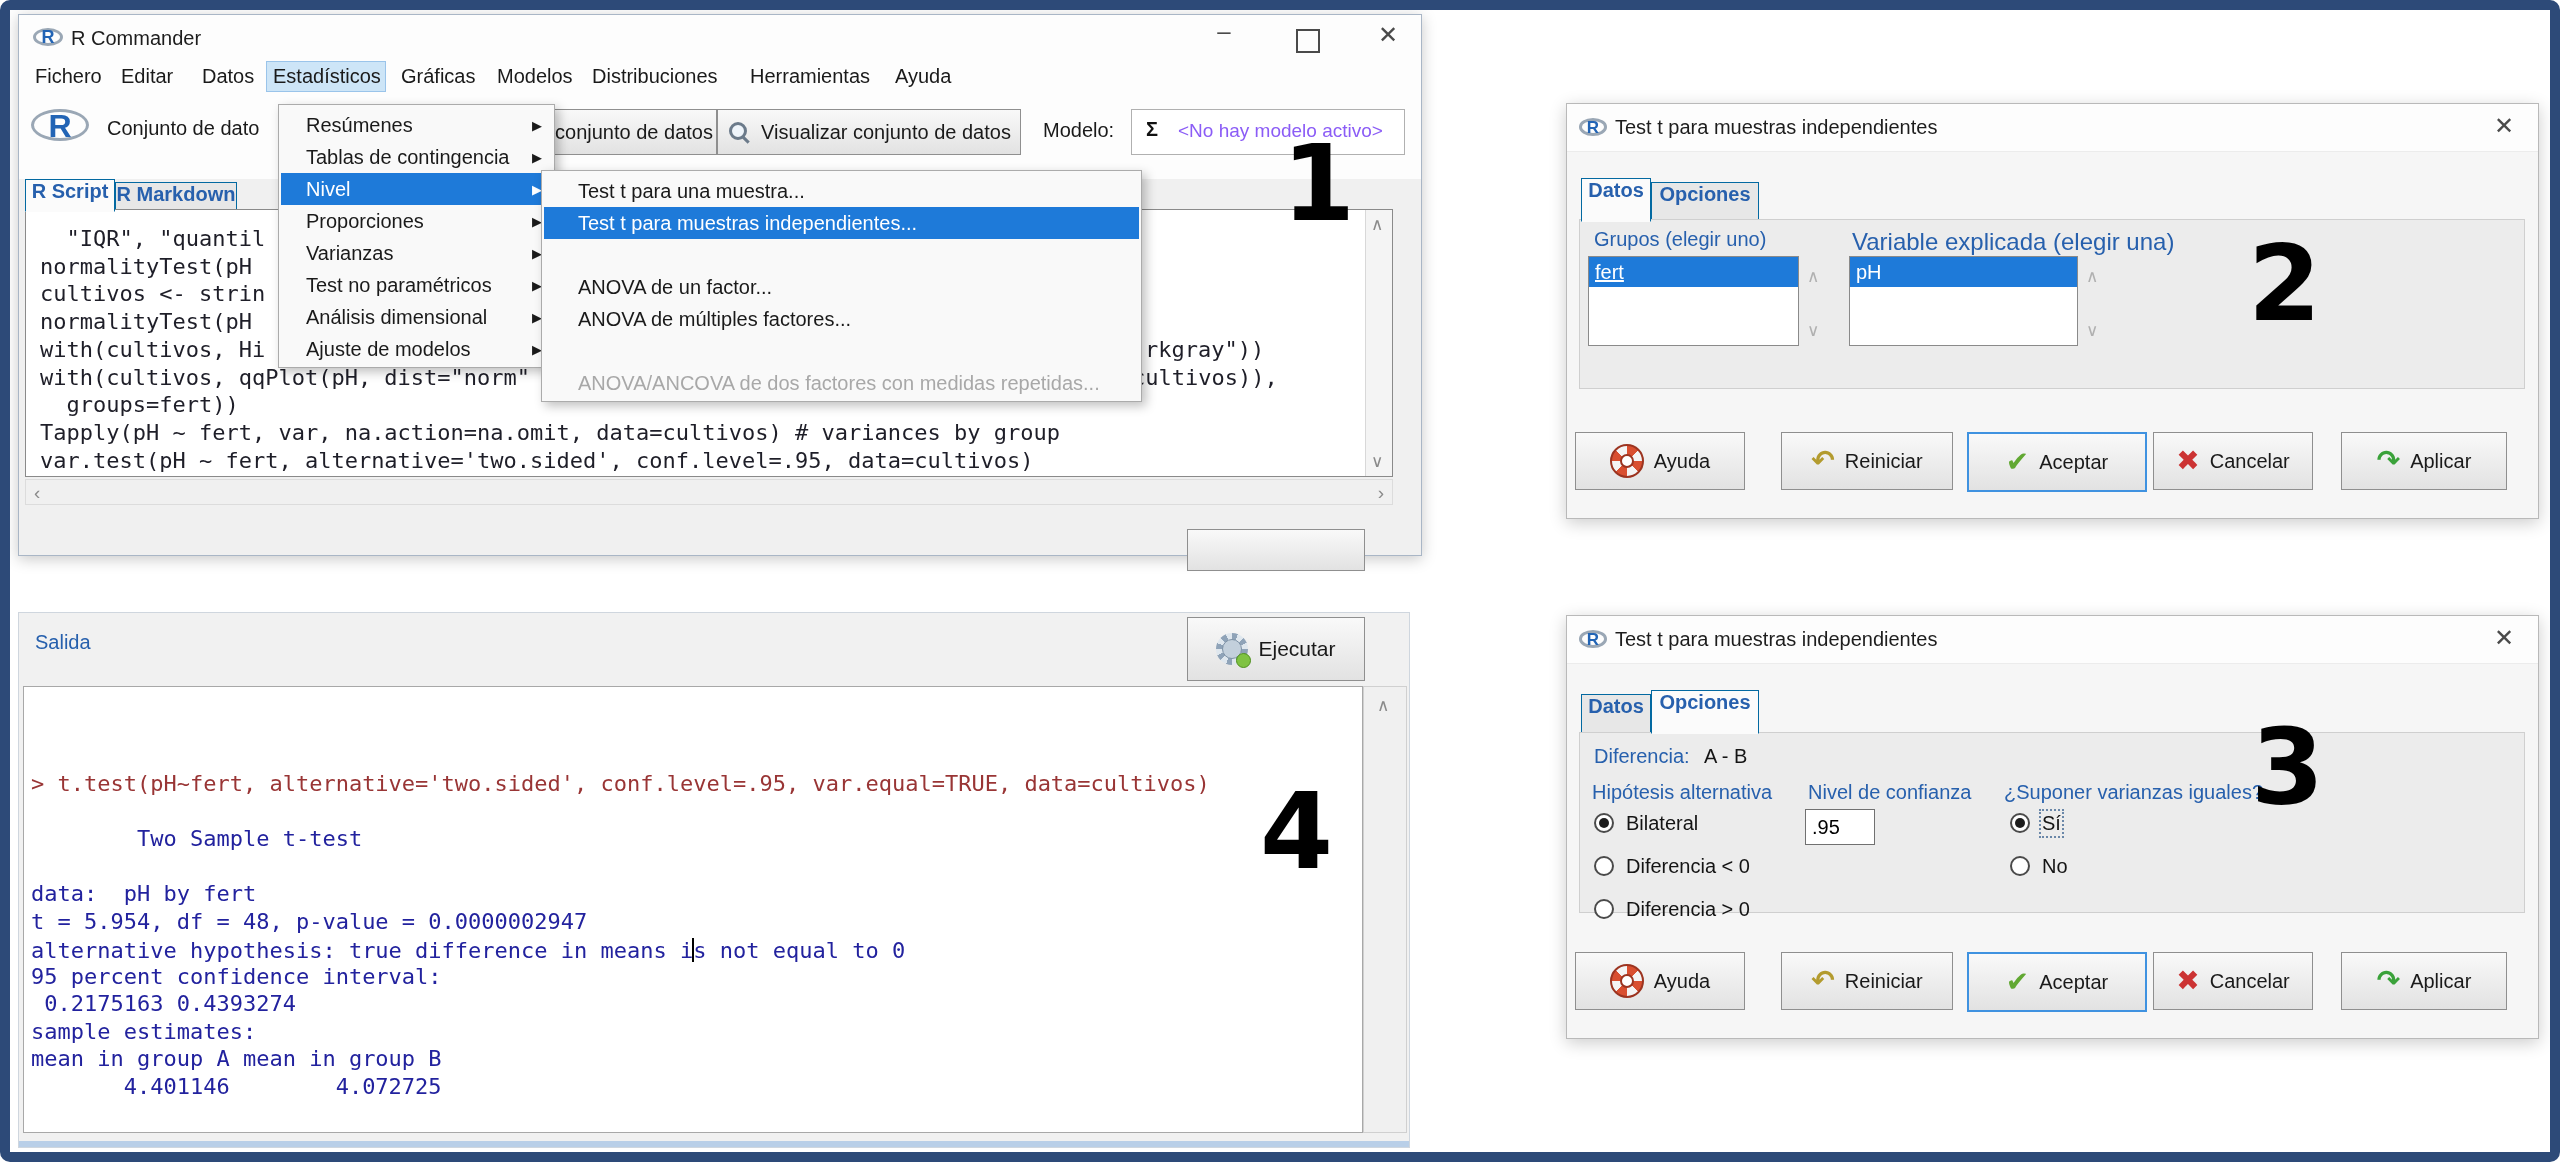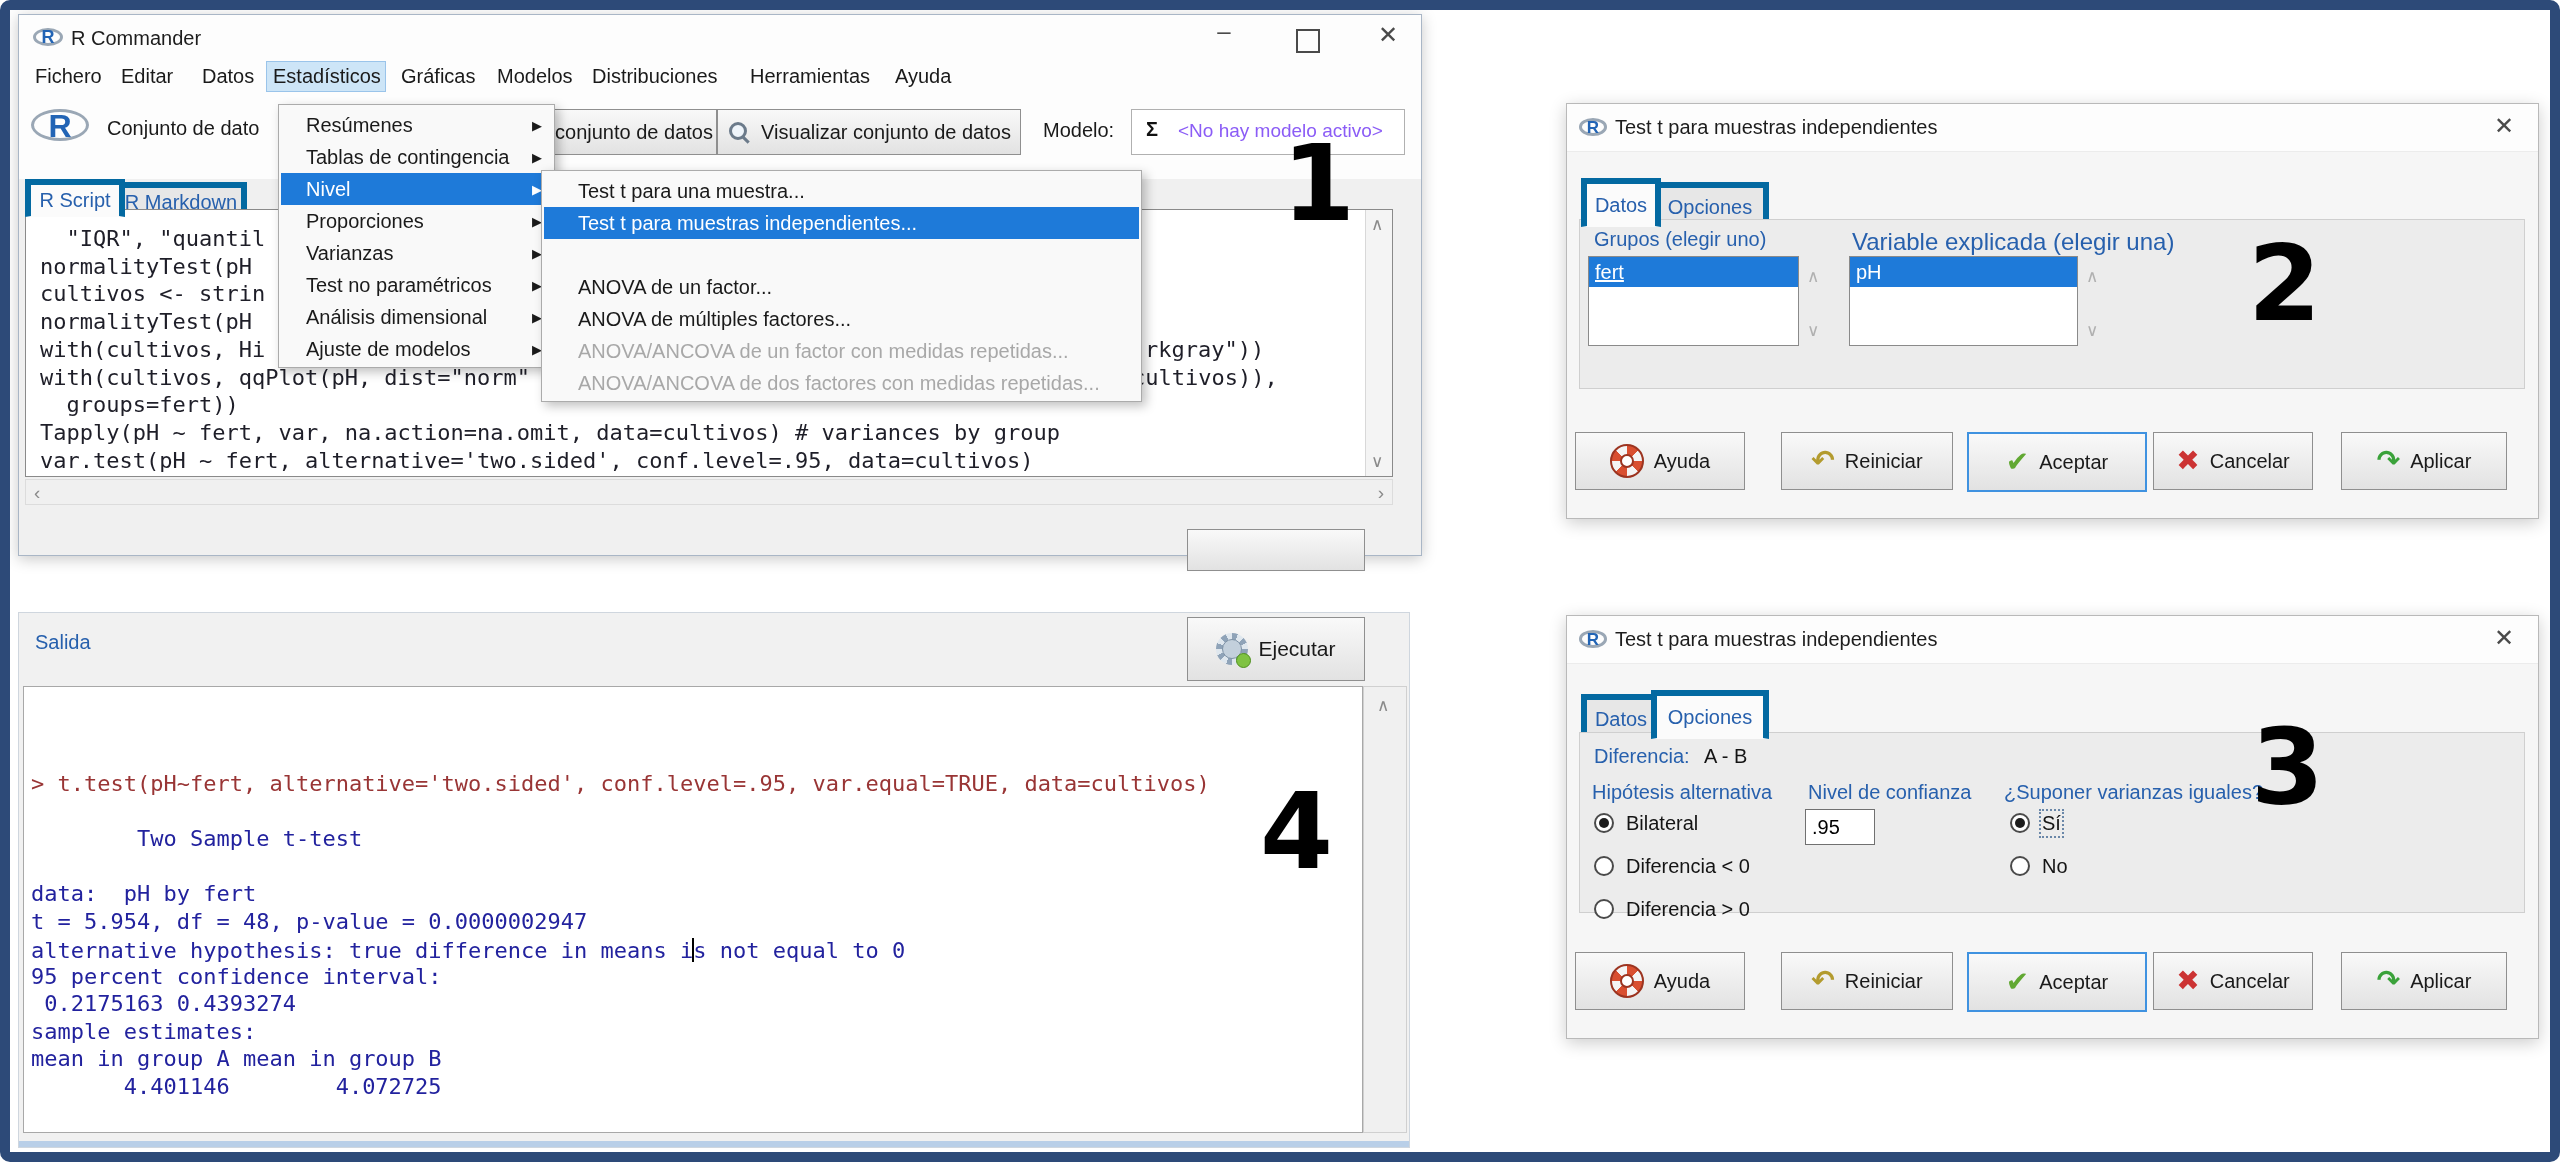--- a/index.html
+++ b/index.html
@@ -20,22 +20,22 @@
   .rlogo .ring{position:absolute;border:3px solid #9aa7b5;border-radius:50%;left:0;top:12%;width:100%;height:70%;box-sizing:border-box;}
   .rlogo .ltr{position:absolute;width:100%;text-align:center;color:#2264b5;font-weight:bold;}
   
   .mb-item{position:absolute;top:50px;font-size:20px;color:#1a1a1a;}
   .mb-hl{position:absolute;background:#cde5f7;border:1px solid #9ac4ea;}
   
   .btn{position:absolute;background:linear-gradient(#f9f9f9,#e2e2e2);border:1px solid #8f8f8f;
        display:flex;align-items:center;justify-content:center;gap:10px;font-size:20px;color:#1a1a1a;}
   .btn.focus{border:2px solid #3f92e0;}
   
-  .tab{position:absolute;border:6px solid #0369a1;background:#e7e7e7;color:#2760ad;font-size:20px;
-       display:flex;align-items:center;justify-content:center;}
+  .tab{position:absolute;border:1px solid #0369a1;background:#e7e7e7;color:#2760ad;font-size:20px;
+       display:flex;align-items:flex-start;justify-content:center;font-weight:bold;}
   .tab.active{background:#fbfbfb;border-bottom:1px solid #fbfbfb;z-index:2;}
   
   .menu-panel{position:absolute;background:#f9f9f9;border:1px solid #ababab;box-shadow:4px 4px 10px rgba(0,0,0,.25);z-index:30;}
   .m-row{position:absolute;left:2px;right:2px;height:32px;font-size:20px;color:#1a1a1a;line-height:32px;}
   .m-row .lbl{position:absolute;left:25px;}
   .sub .lbl{left:34px;}
   .m-row .arr{position:absolute;right:10px;font-size:13px;top:1px;}
   .m-row.sel{background:#1e7ad9;color:#fff;}
   .m-row.dis{color:#a8a8a8;}
   
@@ -190,23 +190,20 @@
     </div>
   <div class="m-row sub sel" style="top:36px;">
       <span class="lbl">Test t para muestras independientes...</span>
     </div>
   <div class="m-row sub" style="top:100px;">
       <span class="lbl">ANOVA de un factor...</span>
     </div>
   <div class="m-row sub" style="top:132px;">
       <span class="lbl">ANOVA de múltiples factores...</span>
     </div>
-  <div class="m-row sub dis" style="top:164px;">
-      <span class="lbl">ANOVA/ANCOVA de un factor con medidas repetidas...</span>
-    </div>
   <div class="m-row sub dis" style="top:196px;">
       <span class="lbl">ANOVA/ANCOVA de dos factores con medidas repetidas...</span>
     </div>
 </div>
 
 <div class="abs" style="left:18px;top:612px;width:1392px;height:536px;background:#f1f1f1;border:1px solid #cfd6de;box-sizing:border-box;">
   <span class="abs blue" style="left:16px;top:18px;font-size:20px;">Salida</span>
   <div class="btn" style="left:1168px;top:4px;width:176px;height:62px;font-size:21px;">
     <span class="ic-gear"></span>
     <span>Ejecutar</span>

